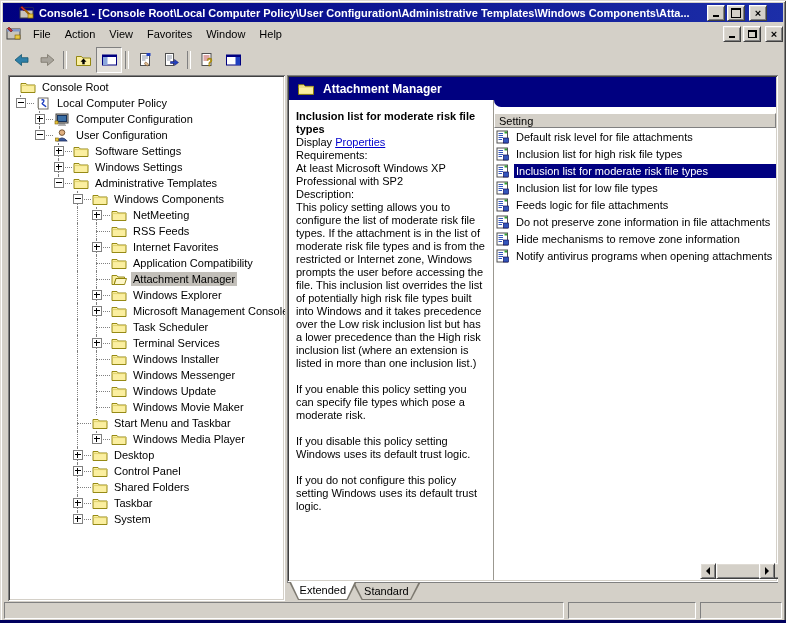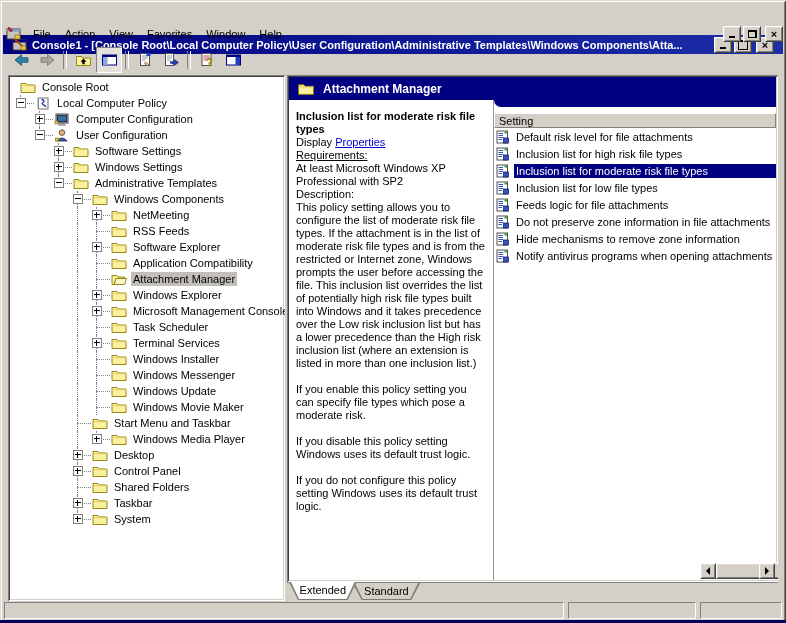--- a/index.html
+++ b/index.html
@@ -4,21 +4,21 @@
 <style>
   html,body{margin:0;padding:0;}
   body{width:786px;height:623px;position:relative;overflow:hidden;
        font-family:"Liberation Sans","DejaVu Sans",sans-serif;font-size:11px;
        background:#D4D0C8;}
   .frame{position:absolute;inset:0;background:#D4D0C8;
          box-shadow:inset 1px 1px 0 #DFDBD4, inset -1px -1px 0 #404040, inset 2px 2px 0 #fff, inset -2px -2px 0 #808080;}
   
   .titlebar{position:absolute;left:3px;top:3px;right:3px;height:19px;
             background:linear-gradient(90deg,#000080,#1C2EA8);
-            display:flex;align-items:center;padding:0 9px;color:#fff;margin-top:32px;}
+            display:flex;align-items:center;padding:0 16px;color:#fff;}
   .titlebar .ttext{font-weight:bold;font-size:11px;white-space:nowrap;overflow:hidden;flex:1;margin-left:4px;}
   .winbtn{width:16px;height:14px;background:#D4D0C8;flex:none;margin-left:2px;
           border:1px solid;border-color:#fff #404040 #404040 #fff;
           box-shadow:inset 1px 1px 0 #DFDBD4, inset -1px -1px 0 #808080;
           display:flex;align-items:center;justify-content:center;color:#000;}
   .winbtn.gap{margin-left:4px;}
   .g-min{width:6px;height:2px;background:#000;margin-top:7px;}
   .g-max{width:8px;height:7px;border:1px solid #000;border-top-width:2px;}
   .g-close{font-size:11px;font-weight:bold;line-height:10px;}
   .g-restore{width:9px;height:8px;position:relative;}
@@ -55,21 +55,21 @@
   .tlabel.sel{background:#C2BFB9;}
   
   .dheader{height:23px;background:#000080;display:flex;align-items:center;flex:none;color:#fff;}
   .dheader .hicon{margin:0 8px 0 8px;width:18px;}
   .dheader .htext{font-weight:bold;font-size:12px;}
   .dbody{flex:1;display:flex;min-height:0;position:relative;}
   .desccol{width:205px;flex:none;border-right:1px solid #9B9890;padding:10px 8px 0 7px;box-sizing:border-box;background:#fff;overflow:hidden;}
   .desccol h2{font-size:11px;margin:0 0 0 0;font-weight:bold;line-height:13px;}
   .displine{margin-top:20px;}
   .desccol a{color:#0000CC;text-decoration:underline;}
-  .reqlabel{margin-top:16px;text-decoration:underline;}
+  .reqlabel{margin-top:16px;}
   .desccol p{margin:0;line-height:13px;}
   .desclabel{margin-top:13px;}
   .dpara{margin-top:13px !important;}
   
   .listcol{flex:1;display:flex;flex-direction:column;position:relative;background:#fff;min-width:0;}
   .swoosh{height:7px;background:#000080;border-bottom-left-radius:9px;flex:none;}
   .listgap{height:6px;flex:none;}
   .colheader{height:15px;flex:none;background:#D4D0C8;padding:1px 0 0 4px;box-sizing:border-box;
              border-top:1px solid #fff;border-left:1px solid #fff;border-bottom:1px solid #808080;border-right:1px solid #808080;}
   .lrow{display:flex;align-items:center;height:17px;flex:none;padding-left:2px;}
@@ -413,21 +413,21 @@
           <div class="vb"></div>
           <div class="hz"></div>
           <span class="ebox plus"></span>
         </span>
         <span class="ticon">
           <svg width="16" height="14" viewBox="0 0 16 14">
             <path d="M1 3.5 H6 L7.3 5 H15 V12.5 H1 Z" fill="#FBEFA0" stroke="#8A7D00" stroke-width="0.9"></path>
             <path d="M1 5.6 H15" stroke="#D8C860" stroke-width="0.8"></path>
           </svg>
         </span>
-        <span class="tlabel">Software Explorer</span>
+        <span class="tlabel">Internet Favorites</span>
       </div>
       <div class="trow">
         <span class="tcol"></span>
         <span class="tcol"></span>
         <span class="tcol"></span>
         <span class="tcol">
           <div class="vf"></div>
         </span>
         <span class="tcol">
           <div class="vt"></div>

